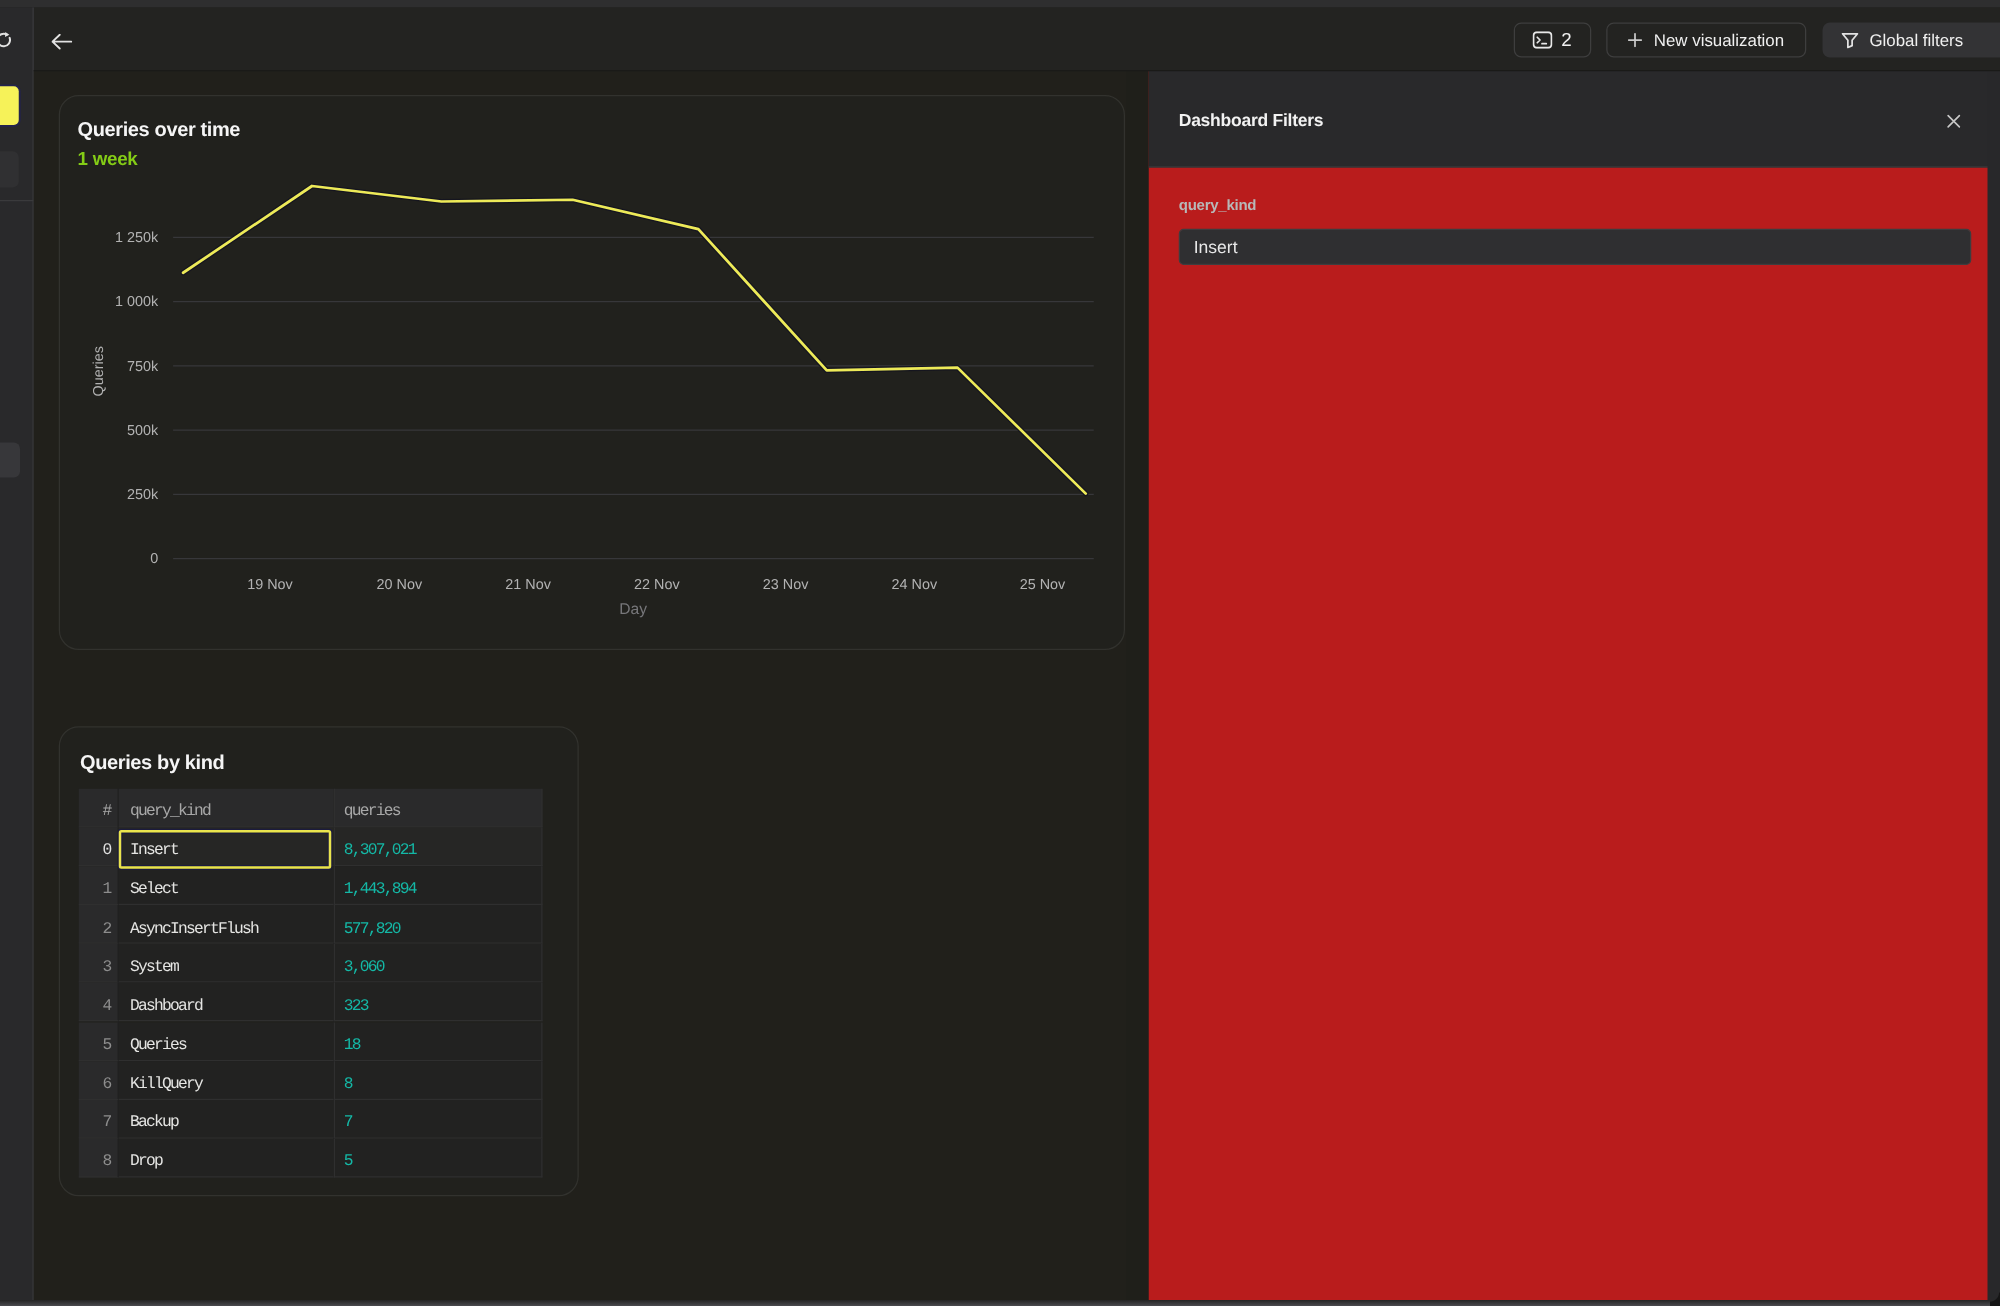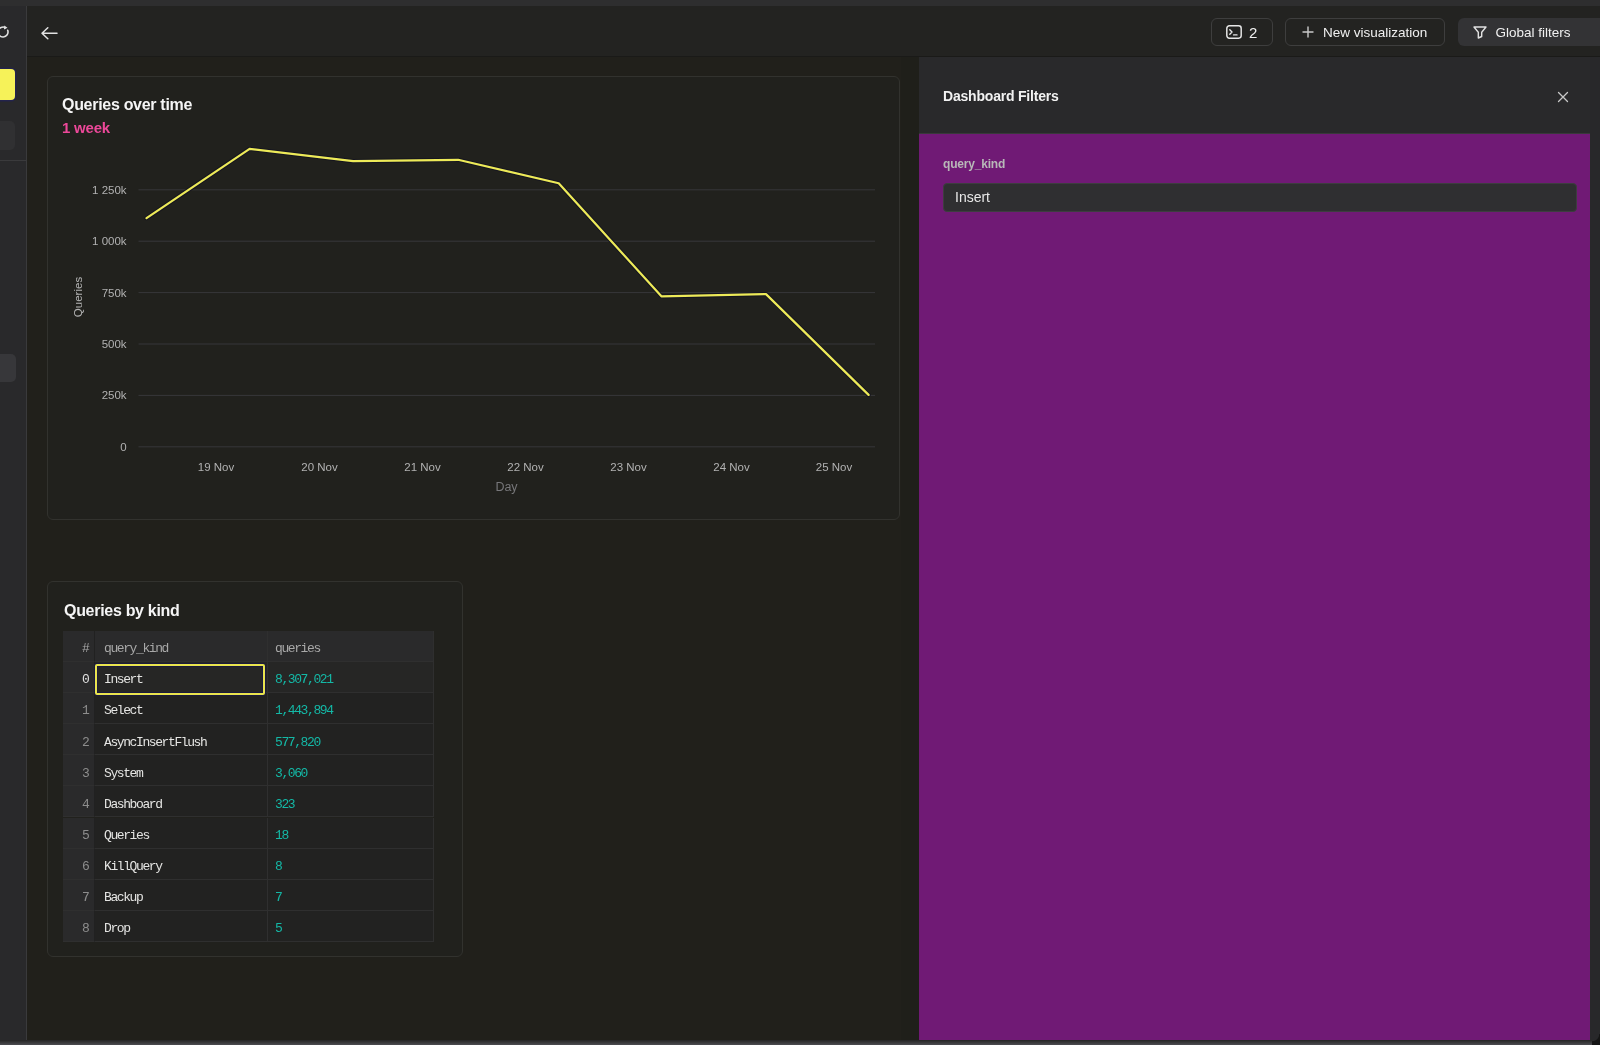--- a/index.html
+++ b/index.html
@@ -6,43 +6,43 @@
   html,body { width:1600px; height:1045px; overflow:hidden; background:#202020; }
   body { font-family:"Liberation Sans", sans-serif; position:relative; }
   .abs { position:absolute; }
 
   #topstrip { left:0; top:0; width:1600px; height:6px; background:#2e2e2f; }
   #sidebar { left:0; top:6px; width:27px; height:1036px; background:#29292b; border-right:1px solid #3a3a3c; }
   #toolbar { left:27px; top:6px; width:1573px; height:50px; background:#232321; }
   #hdrline { left:27px; top:56px; width:1573px; height:1px; background:#1a1a18; z-index:9; }
   #main { left:27px; top:56px; width:874px; height:986px; background:#21201b; }
   #gutter { left:901px; top:56px; width:18px; height:986px; background:#1f1f1a; }
-  #panel { left:919px; top:56px; width:681px; height:986px; background:#701a75; border-bottom-right-radius:8px; }
+  #panel { left:919px; top:56px; width:681px; height:986px; background:#b91c1c; border-bottom-right-radius:8px; }
   #cornerdark { left:1592px; top:1034px; width:8px; height:11px; background:radial-gradient(circle 8px at 0 0, rgba(21,21,21,0) 0 6.8px, #151515 7.6px); z-index:10; }
   #bottomstrip { left:0; top:1040px; width:1600px; height:5px; background:linear-gradient(180deg, #242424 0%, #3a3a3c 55%, #4c4c50 100%); }
 
   
   .sb-yellow { left:-10px; top:63px; width:25px; height:31px; background:#f6f259; border-radius:4px; box-shadow:0 0 0 1.5px #23234d; }
   .sb-btn1 { left:-10px; top:115px; width:25px; height:29px; background:#303032; border-radius:5px; }
   .sb-div { left:0; top:154px; width:27px; height:1px; background:#3a3a3c; }
   .sb-btn2 { left:-10px; top:348px; width:26px; height:28px; background:#37373a; border-radius:5px; }
 
   
   #searchbox { left:43px; top:12px; width:752px; height:29px; background:#2b2b2a; border-radius:6px; color:#e6e6e6; font-size:13.5px; line-height:29px; padding-left:12px; }
   .tbtn { top:12px; height:28px; border-radius:6px; color:#f0f0f0; font-size:13.5px; display:flex; align-items:center; }
   #btn1 { left:1184px; width:62px; border:1px solid #3e3e3e; }
   #btn2 { left:1258px; width:160px; border:1px solid #3e3e3e; }
   #btn3 { left:1430.5px; width:151px; background:#333335; }
 
   
-  .card { background:#21211d; border:1px solid #32322e; border-radius:6px; }
+  .card { background:#21211d; border:1px solid #32322e; border-radius:16px; }
   #chartcard { left:20px; top:20px; width:853px; height:444px; }
   #tablecard { left:20px; top:482px; width:416px; height:376px;margin-top:43px; }
   .ctitle { font-size:16px; font-weight:700; color:#f5f5f5; letter-spacing:-0.3px; }
-  .csub { font-size:15px; font-weight:700; color:#ec4899; letter-spacing:-0.2px; }
+  .csub { font-size:15px; font-weight:700; color:#84cc16; letter-spacing:-0.2px; }
 
   
   #tbl { left:15px; top:49px; width:371px; font-family:"Liberation Mono", monospace; font-size:13px; letter-spacing:-1.4px; }
   .trow { position:absolute; left:0; width:371px; }
   .cell { position:absolute; top:0; height:100%; display:flex; align-items:center; padding-top:6px; }
   .c-idx { left:0; width:31.5px; background:#2a2a2b; justify-content:flex-end; padding-right:5px; color:#8d8d8d; border-bottom:1px solid #2f2f2f; border-right:1px solid #212121; }
   .c-kind { left:31.5px; width:172.5px; background:#222221; padding-left:9.5px; color:#e5e5e3; border-bottom:1px solid #2f2f2f; }
   .c-q { left:204px; width:167px; background:#222221; padding-left:7px; color:#14b8a6; border-bottom:1px solid #2f2f2f; border-left:1px solid #2f2f2f; border-right:1px solid #2f2f2f; }
   .hdr .c-idx { background:#2a2a2b; color:#a8a8a8; }
   .hdr .c-kind, .hdr .c-q { background:#2a2a2b; color:#a8a8a8; }

